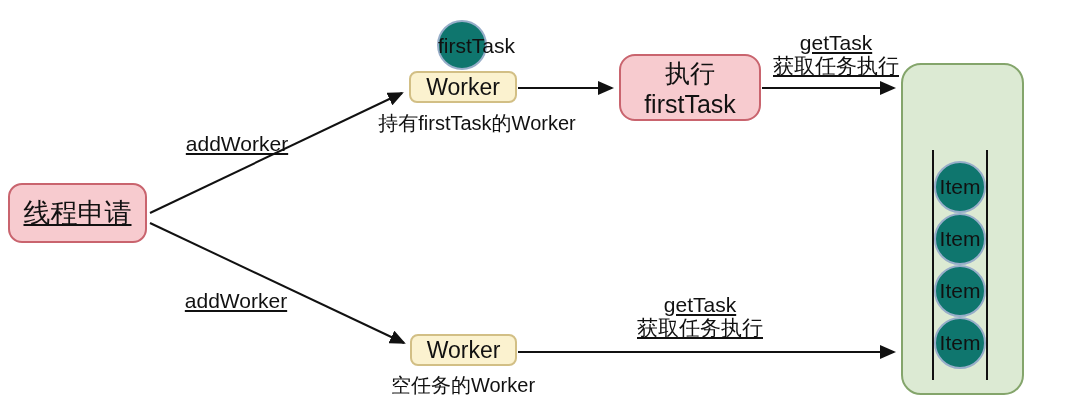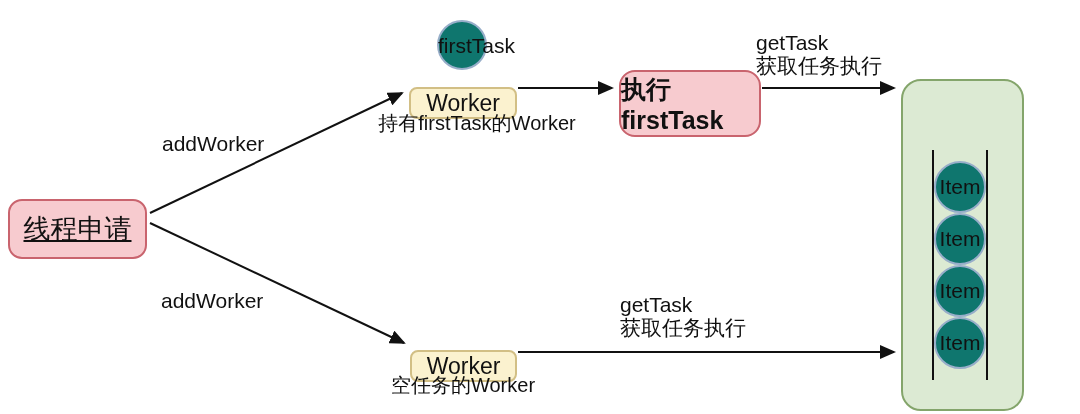--- a/index.html
+++ b/index.html
@@ -11,62 +11,63 @@
     overflow: hidden;
     font-family: "Liberation Sans", "DejaVu Sans", sans-serif;
     color: #111111;
   }
   .node {
     position: absolute;
     box-sizing: border-box;
     display: flex;
     align-items: center;
     justify-content: center;
-    text-align: left;
+    text-align: center;
     z-index: 2;
-    margin-top: 16px;
   }
   .pink   { background: #f7cbcf; border: 2px solid #c9646e; }
   .yellow { background: #fbf2cf; border: 2px solid #d2bf85; }
   .green  { background: #dcead3; border: 2px solid #84a56b; }
   .blue-circle {
     background: #0f766e;
     border: 2px solid #97aec9;
     border-radius: 50%;
     box-sizing: border-box;
     display: flex;
     align-items: center;
     justify-content: center;
     position: absolute;
   }
   #thread-request { left: 8px; top: 183px; width: 139px; height: 60px; border-radius: 14px; font-size: 27px; text-decoration: underline; }
   #worker-top     { left: 409px; top: 71px;  width: 108px; height: 32px; border-radius: 8px;  font-size: 23px; }
   #worker-bottom  { left: 410px; top: 334px; width: 107px; height: 32px; border-radius: 8px;  font-size: 23px; }
-  #execute-first-task { left: 619px; top: 54px; width: 142px; height: 67px; border-radius: 16px; font-size: 25px; font-weight: bold; }
+  #execute-first-task { left: 619px; top: 54px; width: 142px; height: 67px; border-radius: 16px; font-size: 25px; }
   #work-queue { left: 901px; top: 63px; width: 123px; height: 332px; border-radius: 20px; z-index: 1; }
   #work-queue-title {
     position: absolute; left: 901px; top: 104px; width: 123px;
     text-align: center; font-size: 22px; z-index: 3;
   }
   #first-task-circle { left: 437px; top: 20px; width: 50px; height: 50px; z-index: 1; }
   #first-task-label {
     position: absolute; left: 415px; top: 34px; width: 100px;
     text-align: right; font-size: 21px; z-index: 4;
   }
   .queue-item { left: 934px; width: 52px; height: 52px; font-size: 21px; z-index: 4; }
   #queue-item-0 { top: 161px; }
   #queue-item-1 { top: 213px; }
   #queue-item-2 { top: 265px; }
   #queue-item-3 { top: 317px; }
   .edge-label {
     position: absolute;
+    text-align: center;
     font-size: 21px;
     line-height: 23px;
     z-index: 4;
     white-space: nowrap;
+    text-decoration: underline;
   }
   .edge-label span { display: block; }
   #label-add-worker-top    { left: 162px; top: 132px; width: 150px; }
   #label-add-worker-bottom { left: 161px; top: 289px; width: 150px; }
   #label-get-task-top      { left: 756px; top: 31px;  width: 160px; }
   #label-get-task-bottom   { left: 620px; top: 293px; width: 160px; }
   .caption {
     position: absolute;
     text-align: center;
     font-size: 20px;

